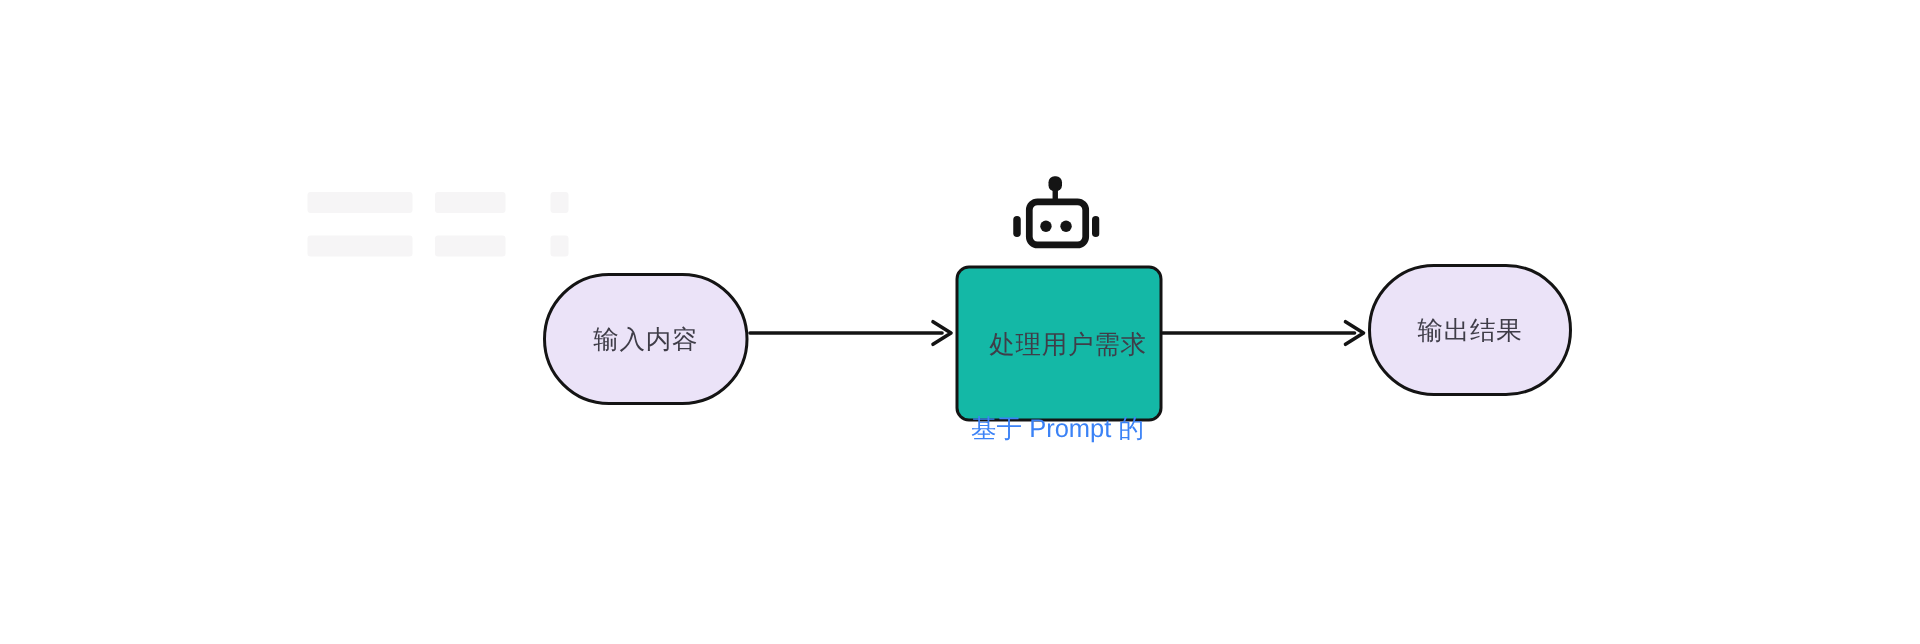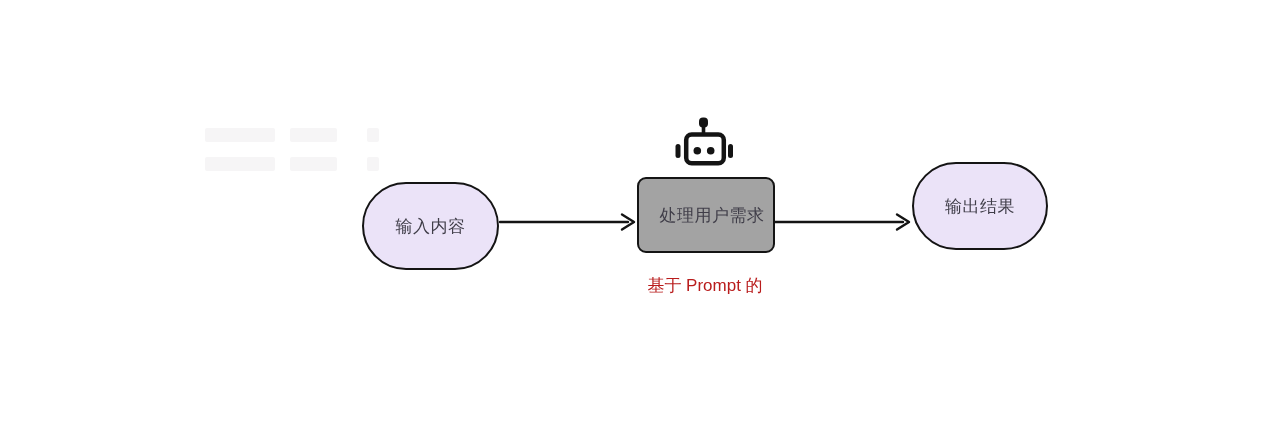--- a/index.html
+++ b/index.html
@@ -35,28 +35,28 @@
     letter-spacing: 0.5px;
   }
   .node.stadium {
     width: 137px;
     height: 88px;
     border-radius: 44px;
     background: #ebe3f8;
   }
   .node.process {
     width: 138px;
-    height: 76px;
+    height: 104px;
     border-radius: 9px;
-    background: #a3a3a3;
+    background: #14b8a6;
     padding-left: 12px;
   }
   #node-input  { left: 362px; top: 182px; }
   #node-process{ left: 637px; top: 177px; }
-  #node-output { left: 912px; top: 162px; width: 136px; }
+  #node-output { left: 912px; top: 176px; width: 136px; }
 
   .arrow {
     position: absolute;
     top: 210px;
     width: 140px;
     height: 24px;
   }
   #arrow-left  { left: 498px; }
   #arrow-right { left: 773px; }
 
@@ -69,21 +69,21 @@
   }
 
   .caption {
     position: absolute;
     left: 615px;
     top: 272px;
     width: 180px;
     text-align: center;
     font-size: 17px;
     line-height: 28px;
-    color: #b91c1c;
+    color: #3b82f6;
   }
 </style>
 </head>
 <body>
 
 <div class="canvas">
 
   <div>
     <div class="wm-block" style="left:205px; top:128px; width:70px;"></div>
     <div class="wm-block" style="left:290px; top:128px; width:47px;"></div>

